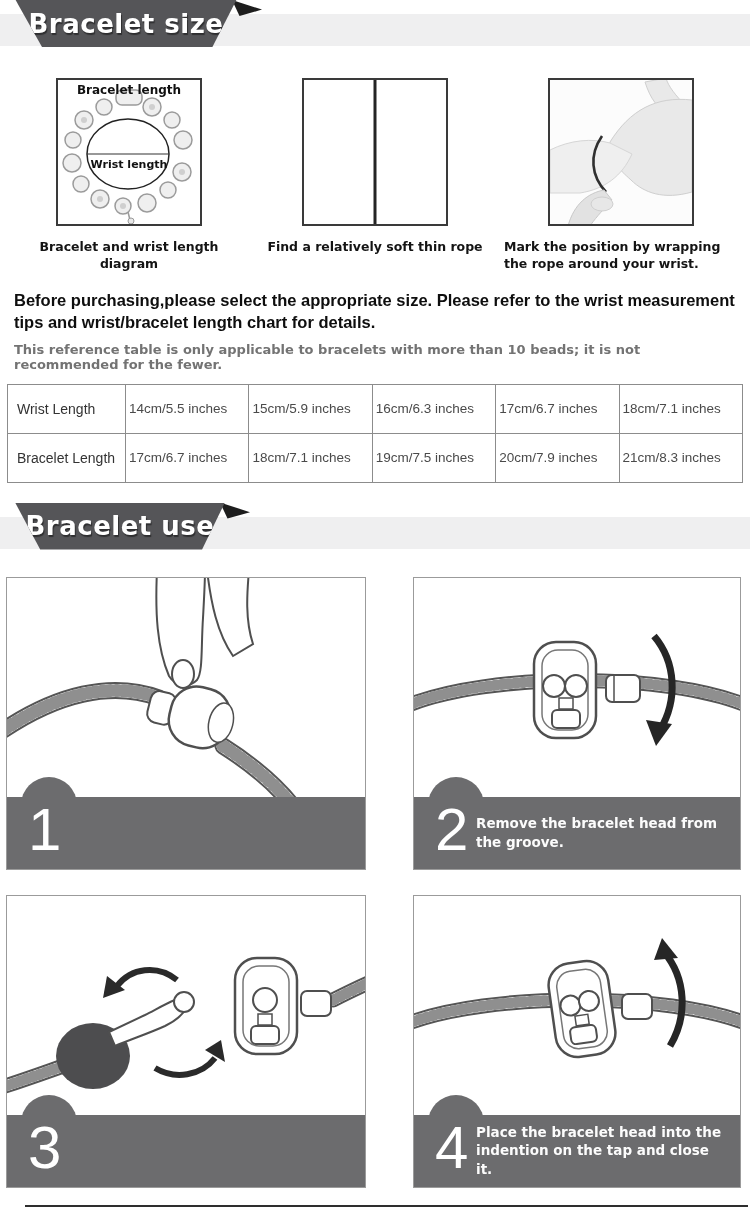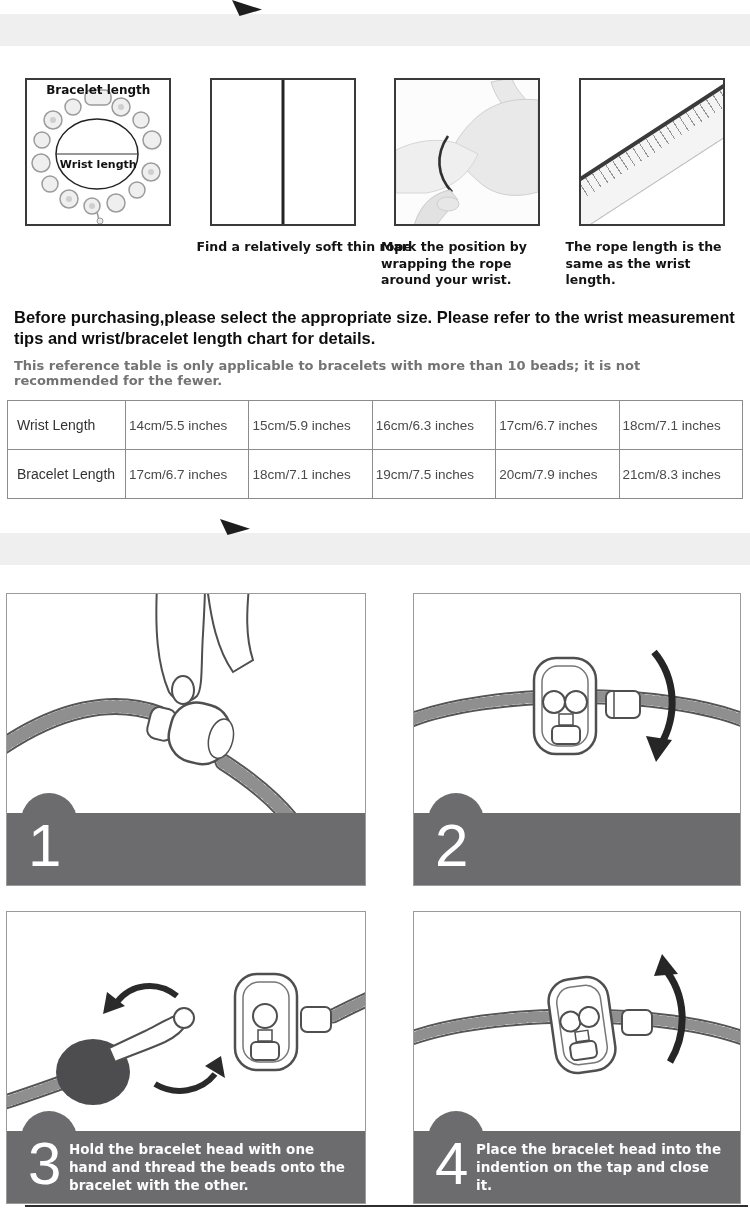--- a/index.html
+++ b/index.html
@@ -78,20 +78,23 @@
   .bottom-rule { position:absolute; bottom:6px; left:25px; right:2px; height:2px; background:#2e2e2e; }
 
   svg { display:block; }
 </style>
 </head>
 <body>
 
 <div class="banner" id="banner-size">
   <div class="band"></div>
   <div class="fold"></div>
+  <div class="ribbon">
+    <span>Bracelet size</span>
+  </div>
 </div>
 
 <div class="measure-row">
 
   <div class="mcol">
     <div class="mbox">
       <svg class="art" width="142" height="144" viewBox="0 0 142 144">
         <g fill="#efefef" stroke="#9b9b9b" stroke-width="1.5">
           <circle cx="125" cy="60" r="9"></circle>
             <circle cx="114" cy="40" r="8"></circle>
@@ -116,20 +119,21 @@
             <circle cx="65" cy="126" r="3"></circle>
         </g>
         <line x1="70" y1="132" x2="72" y2="140" stroke="#9b9b9b" stroke-width="1.5"></line>
         <circle cx="73" cy="141" r="3" fill="#e8e8e8" stroke="#9b9b9b"></circle>
         <ellipse cx="70" cy="74" rx="41" ry="35" fill="#ffffff" stroke="#222" stroke-width="1.5"></ellipse>
         <line x1="29" y1="74" x2="111" y2="74" stroke="#333" stroke-width="1.2"></line>
       </svg>
       <div class="lbl lbl-top">Bracelet length</div>
       <div class="lbl lbl-mid">Wrist length</div>
     </div>
+    <div class="mcap center">Bracelet and wrist length diagram</div>
   </div>
 
   <div class="mcol">
     <div class="mbox">
       <div class="rope-line"></div>
     </div>
     <div class="mcap nowrap">Find a relatively soft thin rope</div>
   </div>
 
   <div class="mcol">
@@ -140,28 +144,20 @@
         <path d="M60,62 C80,30 106,16 142,20 L142,112 C114,120 94,113 81,100 C69,89 57,79 60,62 Z" fill="#e9e9e9" stroke="#cfcfcf"></path>
         <path d="M0,70 C20,60 42,58 60,63 L82,74 C72,96 55,109 30,113 L0,113 Z" fill="#efefef" stroke="#d6d6d6"></path>
         <path d="M52,56 C39,75 41,96 56,112" stroke="#303030" stroke-width="2.6" fill="none"></path>
         <path d="M18,146 C24,124 38,113 54,110 L62,120 C50,133 44,140 40,146 Z" fill="#e2e2e2" stroke="#c9c9c9"></path>
         <ellipse cx="52" cy="124" rx="11" ry="7" fill="#e7e7e7" stroke="#cfcfcf"></ellipse>
       </svg>
     </div>
     <div class="mcap">Mark the position by wrapping the rope around your wrist.</div>
   </div>
 
-  <div class="mcol">
-    <div class="mbox">
-      <div class="ruler-wrap">
-        <div class="ruler"></div>
-      </div>
-    </div>
-    <div class="mcap">The rope length is the same as the wrist length.</div>
-  </div>
 </div>
 
 <div class="intro">Before purchasing,please select the appropriate size. Please refer to the wrist measurement tips and wrist/bracelet length chart for details.</div>
 <div class="warning">This reference table is only applicable to bracelets with more than 10 beads; it is not recommended for the fewer.</div>
 
 <table class="size-table">
   <tbody>
     <tr>
       <td class="rowlabel">Wrist Length</td>
       <td>14cm/5.5 inches</td>
@@ -177,20 +173,23 @@
       <td>19cm/7.5 inches</td>
       <td>20cm/7.9 inches</td>
       <td>21cm/8.3 inches</td>
     </tr>
   </tbody>
 </table>
 
 <div class="banner" id="banner-use">
   <div class="band"></div>
   <div class="fold"></div>
+  <div class="ribbon">
+    <span>Bracelet use</span>
+  </div>
 </div>
 
 <div class="steps">
 
   <div class="step">
     <svg class="art" width="358" height="221" viewBox="0 0 358 221">
       <g fill="none" stroke-linecap="round">
         <path d="M-8,155 C50,115 105,103 152,120" stroke="#555" stroke-width="17"></path>
         <path d="M-8,155 C50,115 105,103 152,120" stroke="#fff" stroke-width="13"></path>
         <path d="M-8,155 C50,115 105,103 152,120" stroke="#8f8f8f" stroke-width="13" stroke-dasharray="2 5"></path>
@@ -230,20 +229,21 @@
         <rect x="138" y="132" width="28" height="18" rx="5" stroke-width="2"></rect>
         <rect x="192" y="97" width="34" height="27" rx="6" stroke-width="2"></rect>
         <line x1="200" y1="97" x2="200" y2="124" stroke-width="1.5"></line>
       </g>
       <path d="M240,58 C262,84 264,122 246,152" stroke="#262626" stroke-width="7" fill="none"></path>
       <polygon points="232,142 258,146 242,168" fill="#262626"></polygon>
     </svg>
     <div class="bump"></div>
     <div class="bar"></div>
     <div class="num">2</div>
+    <div class="cap">Remove the bracelet head from the groove.</div>
   </div>
 
   <div class="step">
     <svg class="art" width="358" height="221" viewBox="0 0 358 221">
       <g fill="none" stroke-linecap="round">
         <path d="M-8,192 C30,180 60,168 92,158" stroke="#555" stroke-width="15"></path>
         <path d="M-8,192 C30,180 60,168 92,158" stroke="#fff" stroke-width="11"></path>
         <path d="M-8,192 C30,180 60,168 92,158" stroke="#8f8f8f" stroke-width="11" stroke-dasharray="2 5"></path>
         <path d="M326,104 C340,97 352,91 366,85" stroke="#555" stroke-width="15"></path>
         <path d="M326,104 C340,97 352,91 366,85" stroke="#fff" stroke-width="11"></path>
@@ -261,21 +261,20 @@
         <rect x="236" y="70" width="46" height="80" rx="16" stroke-width="1.5" fill="none" stroke="#777"></rect>
         <circle cx="258" cy="104" r="12" stroke-width="2"></circle>
         <rect x="251" y="118" width="14" height="11" stroke-width="1.5"></rect>
         <rect x="244" y="130" width="28" height="18" rx="5" stroke-width="2"></rect>
         <rect x="294" y="95" width="30" height="25" rx="6" stroke-width="2"></rect>
       </g>
     </svg>
     <div class="bump"></div>
     <div class="bar"></div>
     <div class="num">3</div>
-    <div class="cap">Hold the bracelet head with one hand and thread the beads onto the bracelet with the other.</div>
   </div>
 
   <div class="step">
     <svg class="art" width="326" height="221" viewBox="0 0 326 221">
       <g fill="none" stroke-linecap="round">
         <path d="M-8,128 C75,96 253,96 334,128" stroke="#555" stroke-width="15"></path>
         <path d="M-8,128 C75,96 253,96 334,128" stroke="#fff" stroke-width="11"></path>
         <path d="M-8,128 C75,96 253,96 334,128" stroke="#8f8f8f" stroke-width="11" stroke-dasharray="2 5"></path>
       </g>
       <g transform="rotate(-8 168 113)" fill="#ffffff" stroke="#4f4f4f">

